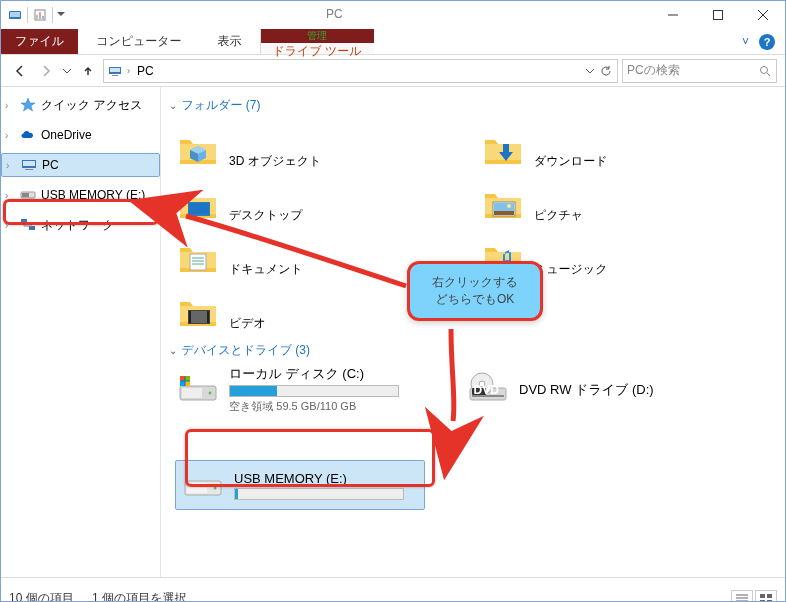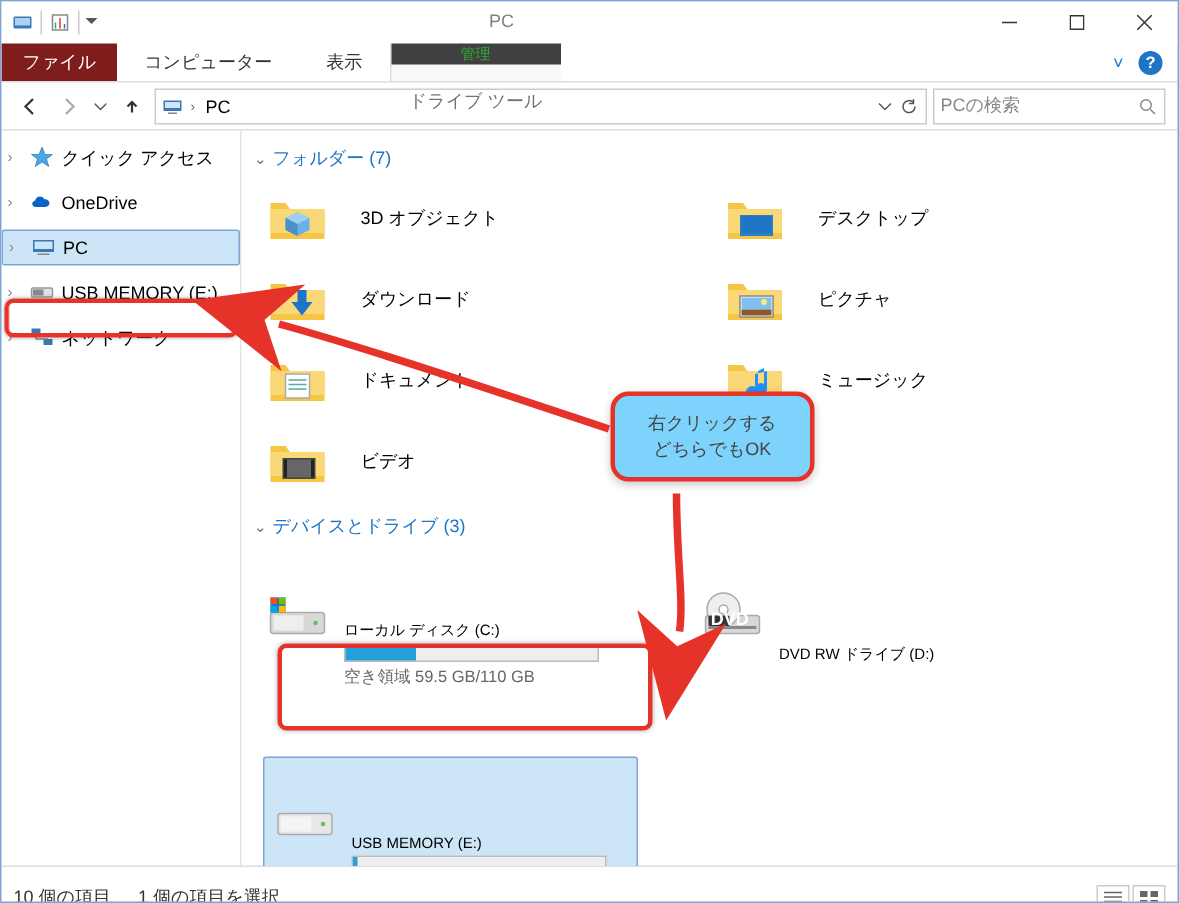--- a/index.html
+++ b/index.html
@@ -15,21 +15,21 @@
   .titlebar-title { position: absolute; left: 325px; top: 6px; color: #808080; }
   .titlebar-right { display: flex; }
   .win-btn { width: 45px; height: 28px; display: flex; align-items: center; justify-content: center; color: #555; }
 
   
   .ribbon { height: 26px; display: flex; align-items: stretch; border-bottom: 1px solid #ddd; }
   .file-tab { background: #7f1d1d; color: #fff; padding: 0 14px; display: flex; align-items: center; font-size: 12px; }
   .rtab { padding: 0 18px; display: flex; align-items: center; color: #333; }
   .rtab-group { display: flex; flex-direction: column; border-left: 1px solid #ddd; background: #f9f9f9; }
   .rtab-group .ctx-label { font-size: 10px; color: #3a3; text-align: center; padding: 0 4px; }
-  .rtab-group .ctx-tab { padding: 16px 12px; text-align: center; color: #737373; }
+  .rtab-group .ctx-tab { padding: 0 12px; text-align: center; color: #c2410c; }
   .ribbon-right { margin-left: auto; display: flex; align-items: center; gap: 10px; padding-right: 10px; }
   .help-icon { width: 16px; height: 16px; background: #1e74c5; border-radius: 50%; color: #fff; display: flex; align-items: center; justify-content: center; font-weight: bold; font-size: 11px; }
 
   
   .addrbar { height: 32px; display: flex; align-items: center; gap: 4px; padding: 0 8px; border-bottom: 1px solid #ddd;}
   .nav-btn { width: 22px; height: 22px; display: flex; align-items: center; justify-content: center; color: #555; }
   .addrbox { flex: 1; height: 24px; border: 1px solid #ccc; display: flex; align-items: center; padding: 0 4px; gap: 4px; }
   .addrbox .crumb { color: #000; padding: 0 2px; }
   .addrbox .sep { color: #666; padding: 0 1px; font-size: 9px;}
   .addrbox .actions { margin-left: auto; display: flex; gap: 2px; }
@@ -42,29 +42,29 @@
   .nav-pane { width: 160px; border-right: 1px solid #e5e5e5; padding-top: 6px; overflow:hidden;}
   .nav-item { display: flex; align-items: center; height: 24px; padding-left: 4px; gap: 4px; color: #000; white-space: nowrap; margin-bottom: 6px;}
   .nav-item .chev { width: 10px; color: #888; font-size: 10px; }
   .nav-item .icon { width: 18px; height: 18px; display: inline-flex; align-items: center; justify-content: center; }
   .nav-selected { background: #cde6f7; border: 1px solid #7fa5d6; border-radius: 2px; }
 
   .content { flex: 1; overflow: auto; padding: 8px 10px 8px 4px; }
   .section-header { display: flex; align-items: center; gap: 4px; color: #1e74c5; margin: 2px 0 6px 4px;}
   .section-header .chev { font-size: 10px; color: #666; }
   .folders-grid { display: grid; grid-template-columns: repeat(2, 1fr); gap: 4px 10px; margin-left: 10px; margin-bottom: 10px;}
-  .folder-item { display: flex; align-items: center; gap: 19px; height: 50px; }
+  .folder-item { display: flex; align-items: flex-end; gap: 8px; height: 50px; }
   .folder-icon { width: 46px; height: 40px; display: flex; align-items: center; justify-content: center; }
   .folder-label { color: #000; }
 
   .drives { margin-left: 10px; display:flex; gap: 40px; flex-wrap: wrap;}
   .drive-item { display: flex; align-items: center; gap: 8px; width: 250px; }
   .drive-icon { width: 46px; height: 40px; display: flex; align-items: center; justify-content: center; }
   .drive-info { display:flex; flex-direction:column; gap: 2px; flex:1;}
-  .drive-name { color: #000; font-size: 10px; margin-top: 48px; }
+  .drive-name { color: #000; font-size: 13px; }
   .drive-bar { width: 170px; height: 12px; border: 1px solid #bbb; background: #eee; position: relative; }
   .drive-bar-fill { position: absolute; left: 0; top: 0; bottom: 0; background: #26a0da; }
   .drive-free { color: #666; font-size: 11px; }
   .drive-item.selected { background: #cde6f7; border: 1px solid #7fa5d6; padding: 4px; border-radius: 2px; }
 
   
   .statusbar { height: 42px; border-top: 1px solid #ddd; display: flex; align-items: center; padding: 0 8px; gap: 18px; color: #333; font-size: 11px; }
   .statusbar .right { margin-left: auto; display: flex; gap: 2px; }
   .view-btn { width: 22px; height: 18px; border: 1px solid #ccc; display: flex; align-items: center; justify-content: center; }
 
@@ -115,21 +115,21 @@
         </svg>
       </div>
   </div>
 </div>
 
 <div class="ribbon">
   <div class="file-tab">ファイル</div>
   <div class="rtab">コンピューター</div>
   <div class="rtab">表示</div>
   <div class="rtab-group">
-    <div class="ctx-label" style="background:#404040;">管理</div>
+    <div class="ctx-label" style="background:#7f1d1d;">管理</div>
     <div class="ctx-tab">ドライブ ツール</div>
   </div>
   <div class="ribbon-right">
     <span style="color:#1e74c5;">˅</span>
     <span class="help-icon">?</span>
   </div>
 </div>
 
 <div class="addrbar">
   <div class="nav-btn">
@@ -259,37 +259,37 @@
               </g>
             </svg>
           </span>
         <span class="folder-label">3D オブジェクト</span>
       </div>
       <div class="folder-item">
         <span class="folder-icon">
             <svg width="44" height="40">
               <path d="M4 10h10l3 4h23v20H4z" fill="#f6c546"></path>
               <path d="M4 14h36v16H4z" fill="#f9d877"></path>
-              <rect x="12" y="18" width="22" height="14" fill="#2a7fbf"></rect>
-              <rect x="13" y="19" width="20" height="11" fill="#1e74c5"></rect>
-            </svg>
-          </span>
-        <span class="folder-label">デスクトップ</span>
-      </div>
-      <div class="folder-item">
-        <span class="folder-icon">
-            <svg width="44" height="40">
-              <path d="M4 10h10l3 4h23v20H4z" fill="#f6c546"></path>
-              <path d="M4 14h36v16H4z" fill="#f9d877"></path>
               <g transform="translate(22,14)">
                 <path d="M0 0h6v8h4l-7 9-7-9h4z" fill="#1e74c5"></path>
               </g>
             </svg>
           </span>
         <span class="folder-label">ダウンロード</span>
+      </div>
+      <div class="folder-item">
+        <span class="folder-icon">
+            <svg width="44" height="40">
+              <path d="M4 10h10l3 4h23v20H4z" fill="#f6c546"></path>
+              <path d="M4 14h36v16H4z" fill="#f9d877"></path>
+              <rect x="12" y="18" width="22" height="14" fill="#2a7fbf"></rect>
+              <rect x="13" y="19" width="20" height="11" fill="#1e74c5"></rect>
+            </svg>
+          </span>
+        <span class="folder-label">デスクトップ</span>
       </div>
       <div class="folder-item">
         <span class="folder-icon">
             <svg width="44" height="40">
               <path d="M4 10h10l3 4h23v20H4z" fill="#f6c546"></path>
               <path d="M4 14h36v16H4z" fill="#f9d877"></path>
               <rect x="12" y="18" width="22" height="14" fill="#fff" stroke="#888"></rect>
               <rect x="13" y="19" width="20" height="8" fill="#7ec0ee"></rect>
               <rect x="13" y="27" width="20" height="4" fill="#8b5a2b"></rect>
               <circle cx="28" cy="22" r="2" fill="#ffea7f"></circle>

